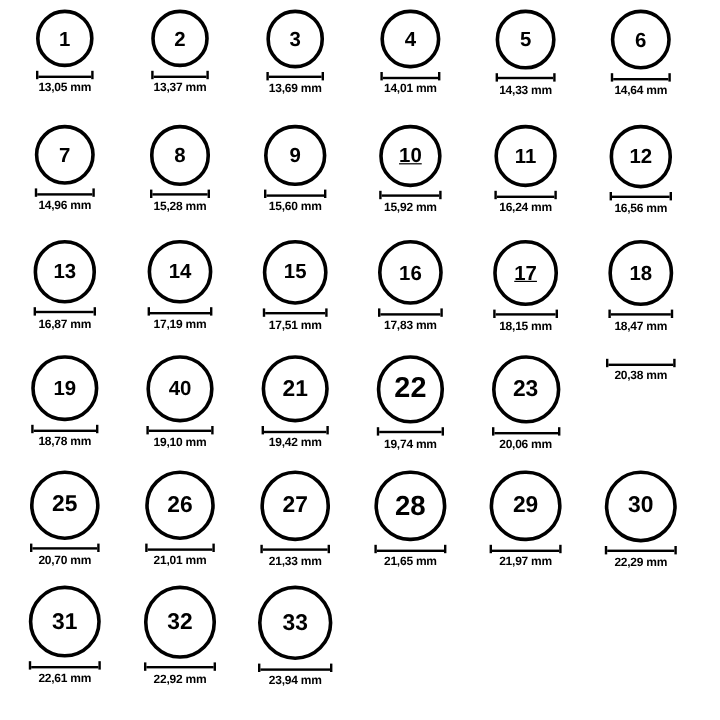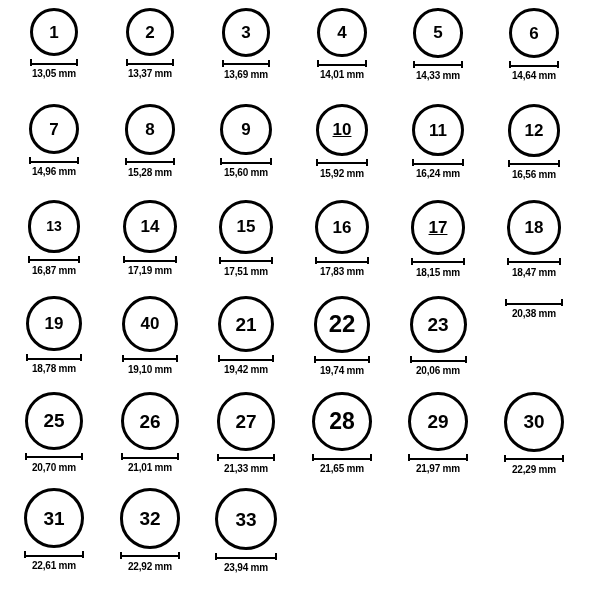--- a/index.html
+++ b/index.html
@@ -192,21 +192,21 @@
         </div>
         <div class="ring-dim">
           <div class="dim-bar" style="width: 52.5124px;"></div>
           <div class="ring-label">16,56 mm</div>
         </div>
       </div>
     </div>
     <div class="chart-row">
       <div class="ring-cell">
         <div class="ring-circle" style="width: 52.9109px; height: 52.9109px;">
-          <span class="ring-size" style="font-size: 14px;">13</span>
+          <span class="ring-size" style="font-size: 17px;">13</span>
         </div>
         <div class="ring-dim">
           <div class="dim-bar" style="width: 52.9109px;"></div>
           <div class="ring-label">16,87 mm</div>
         </div>
       </div>
       <div class="ring-cell">
         <div class="ring-circle" style="width: 53.3223px; height: 53.3223px;">
           <span class="ring-size" style="font-size: 17px;">14</span>
         </div>

